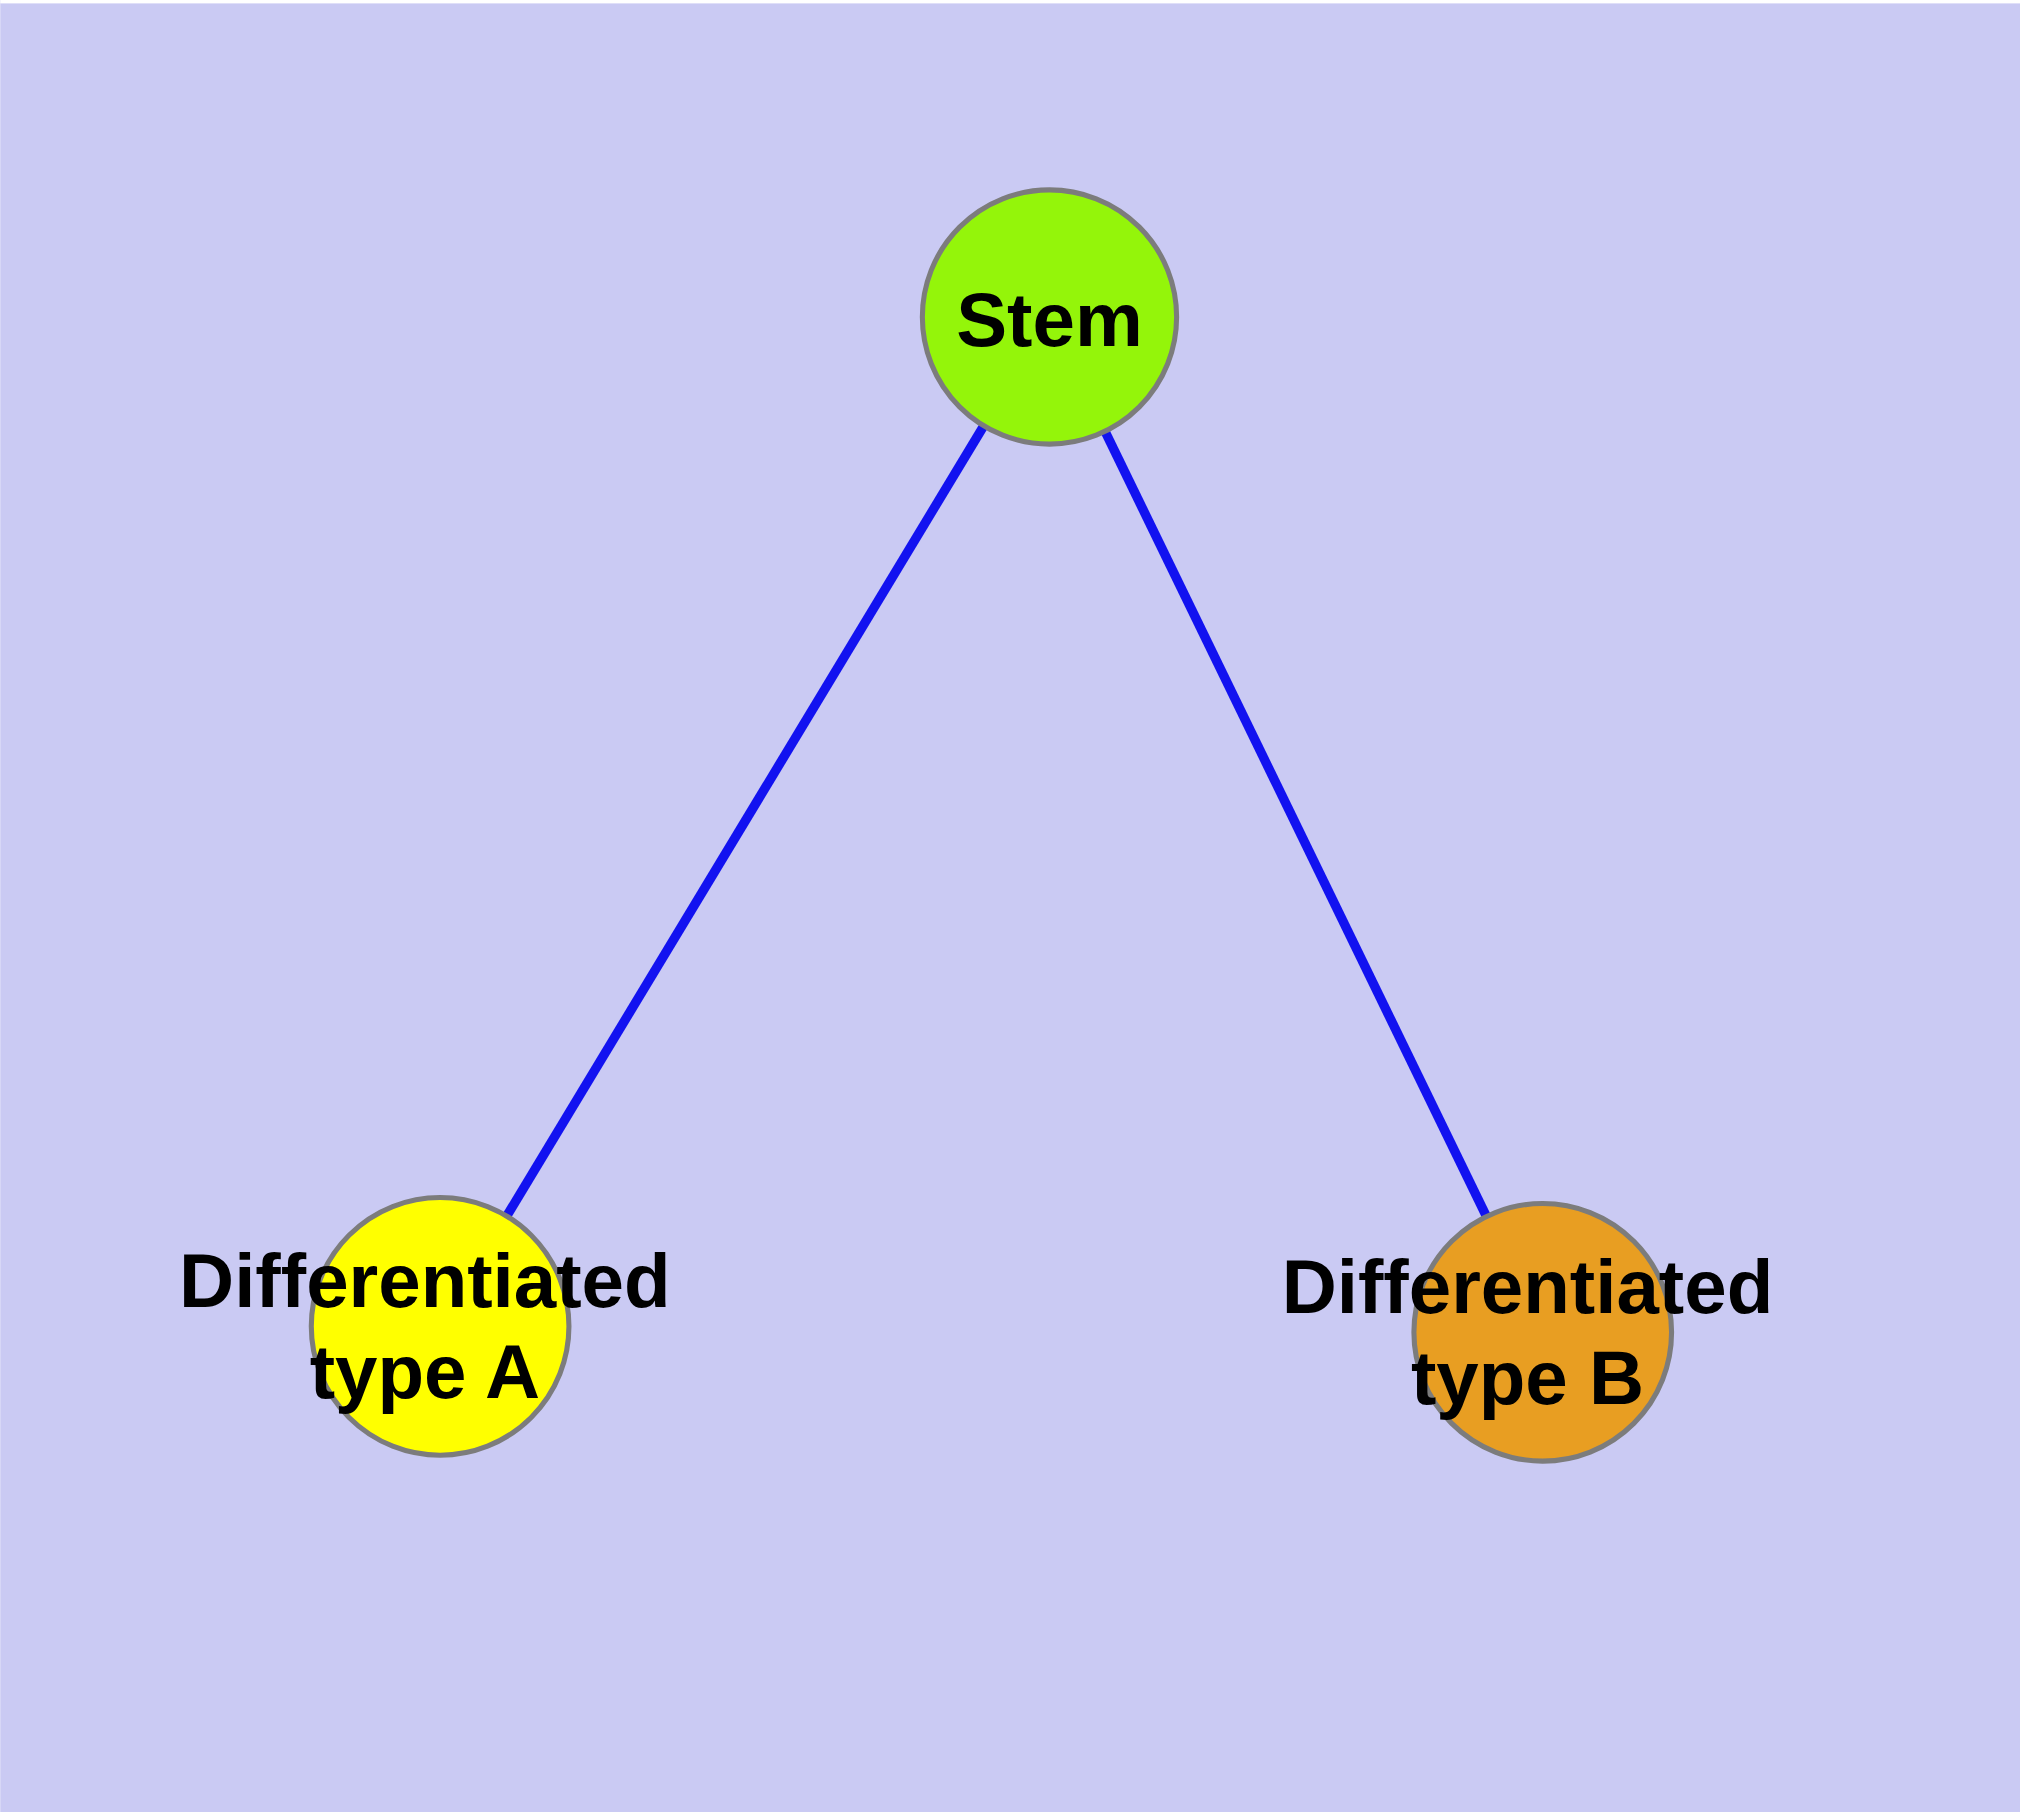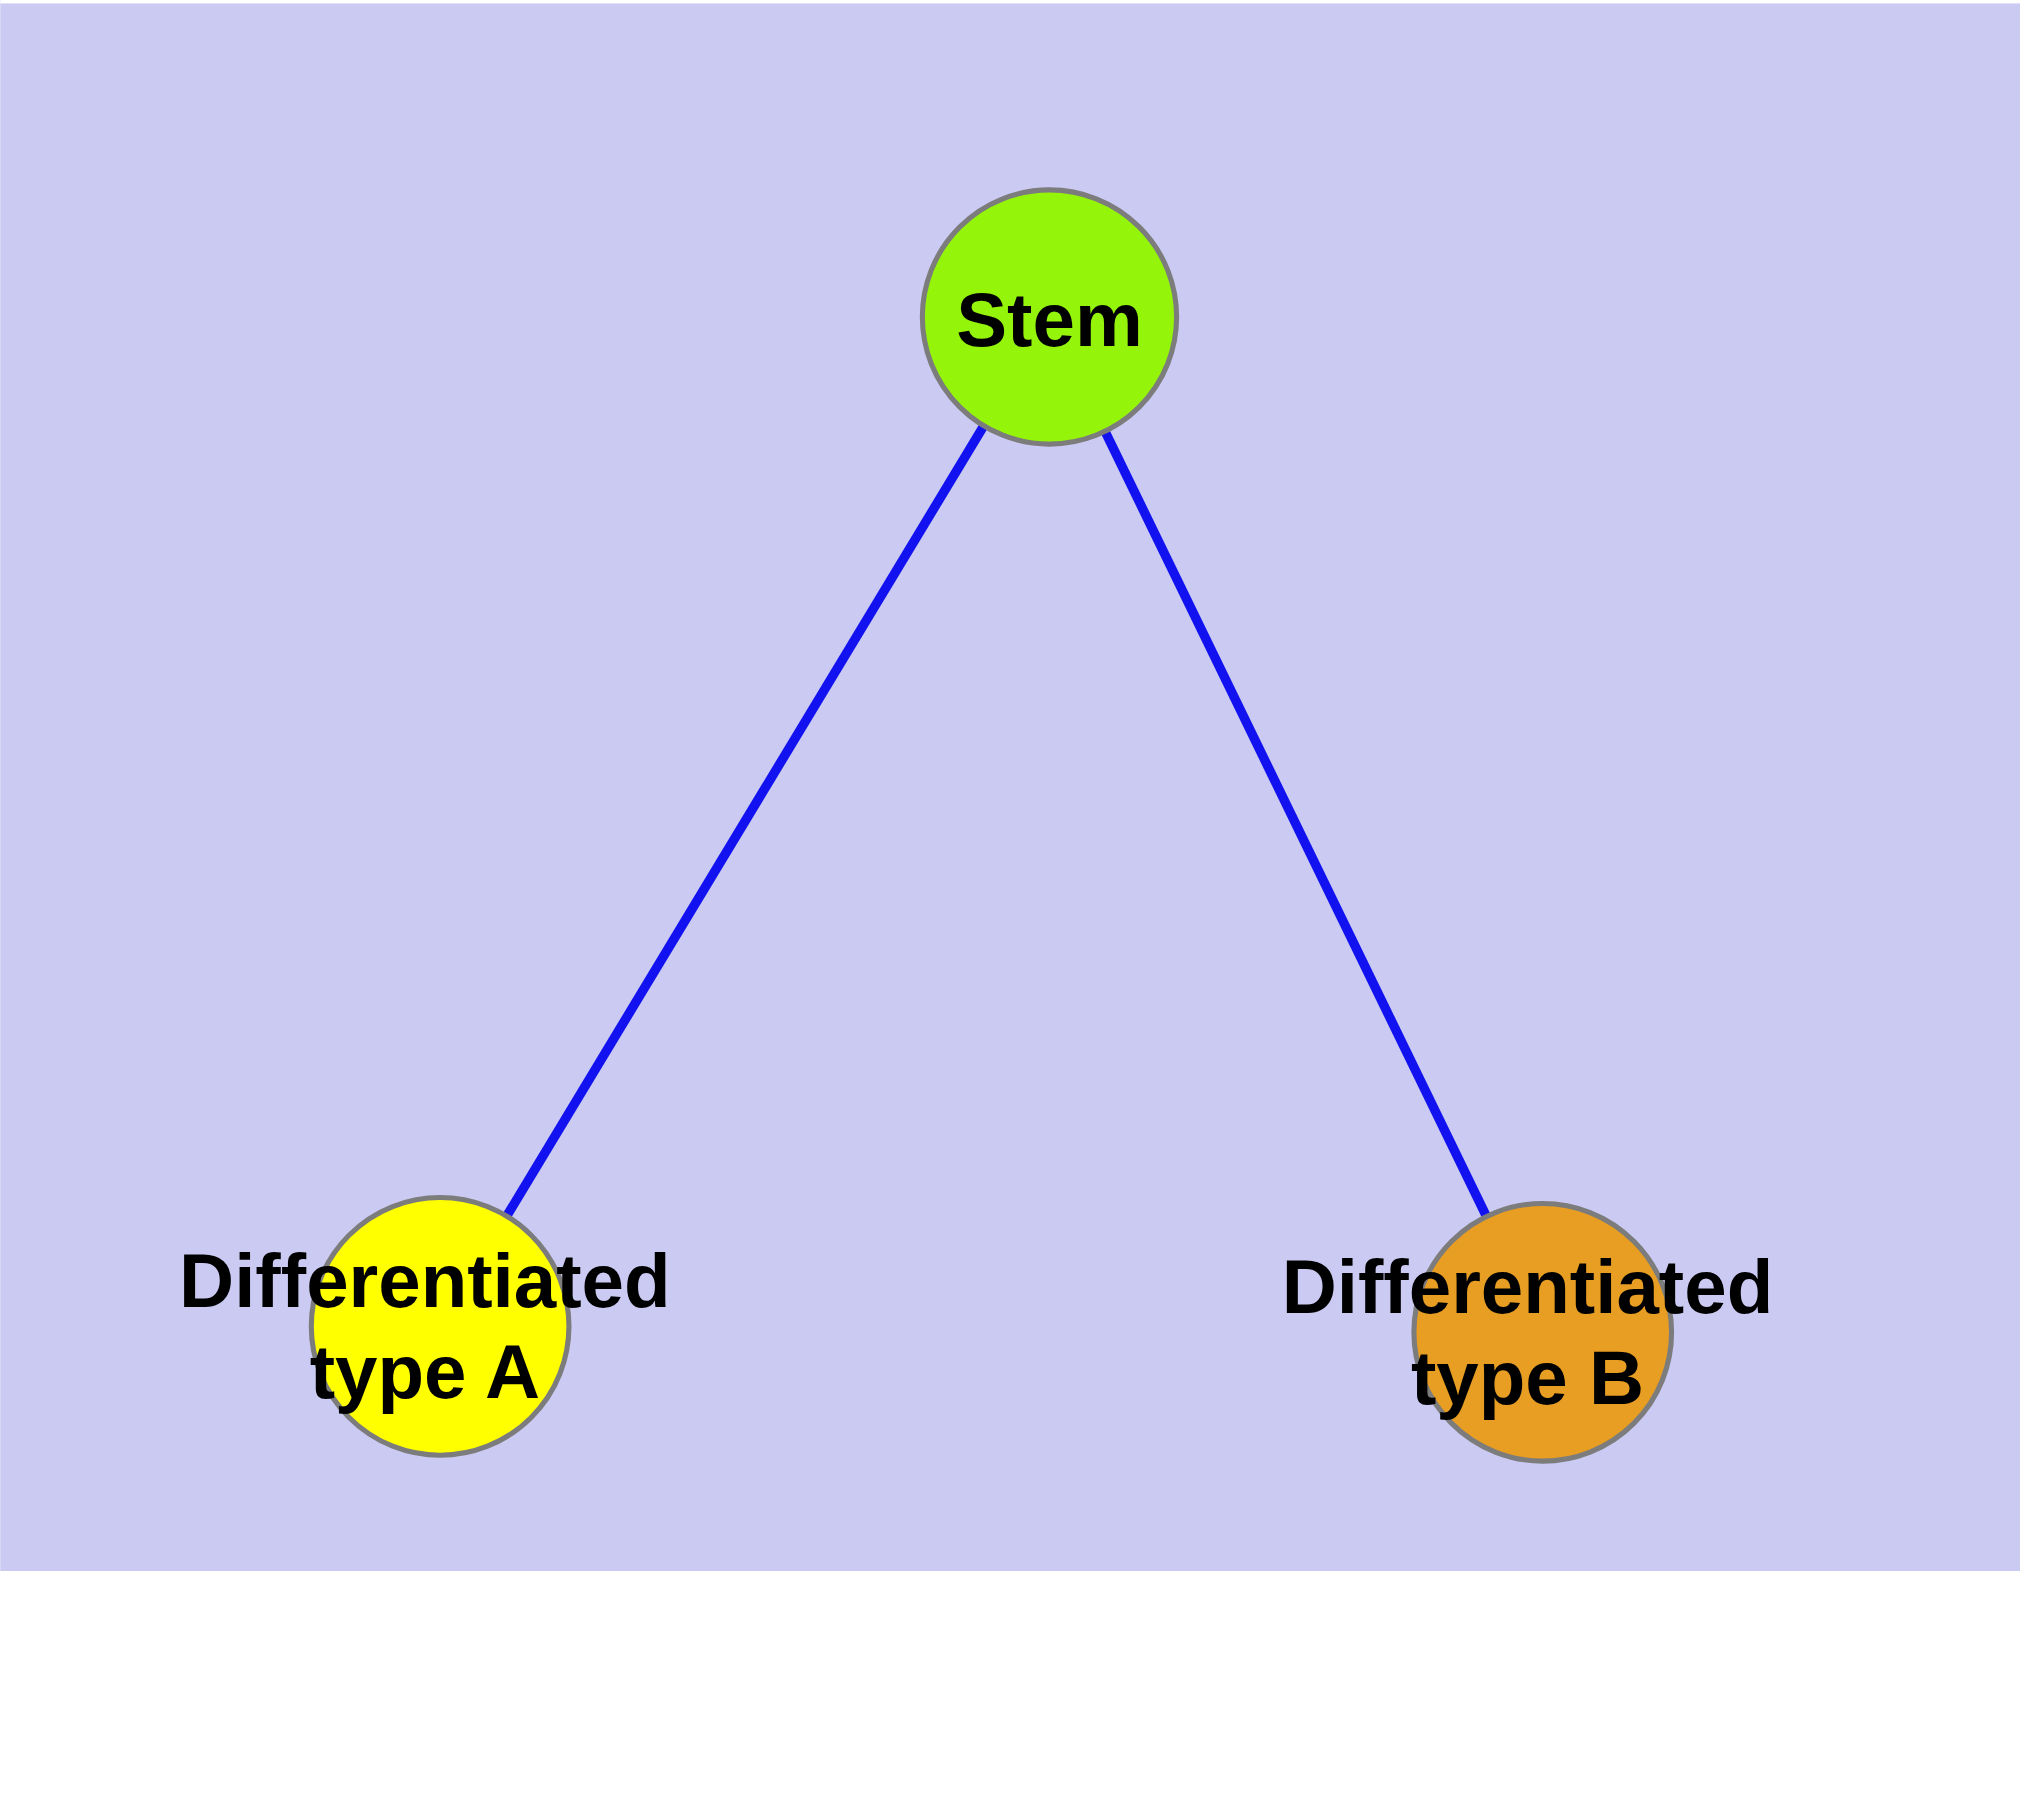--- a/index.html
+++ b/index.html
@@ -2,21 +2,21 @@
 <html style="font-size:13.6px"><head>
 <meta charset="utf-8">
 <style>
   html, body {
     margin: 0;
     padding: 0;
     background: #ffffff;
   }
   .diagram-wrap {
     width: 2021px;
-    height: 1571px;
+    height: 1812px;
     overflow: hidden;
     position: relative;
   }
   svg {
     display: block;
   }
   text {
     font-family: "Liberation Sans", "DejaVu Sans", sans-serif;
     font-weight: bold;
     text-anchor: middle;

